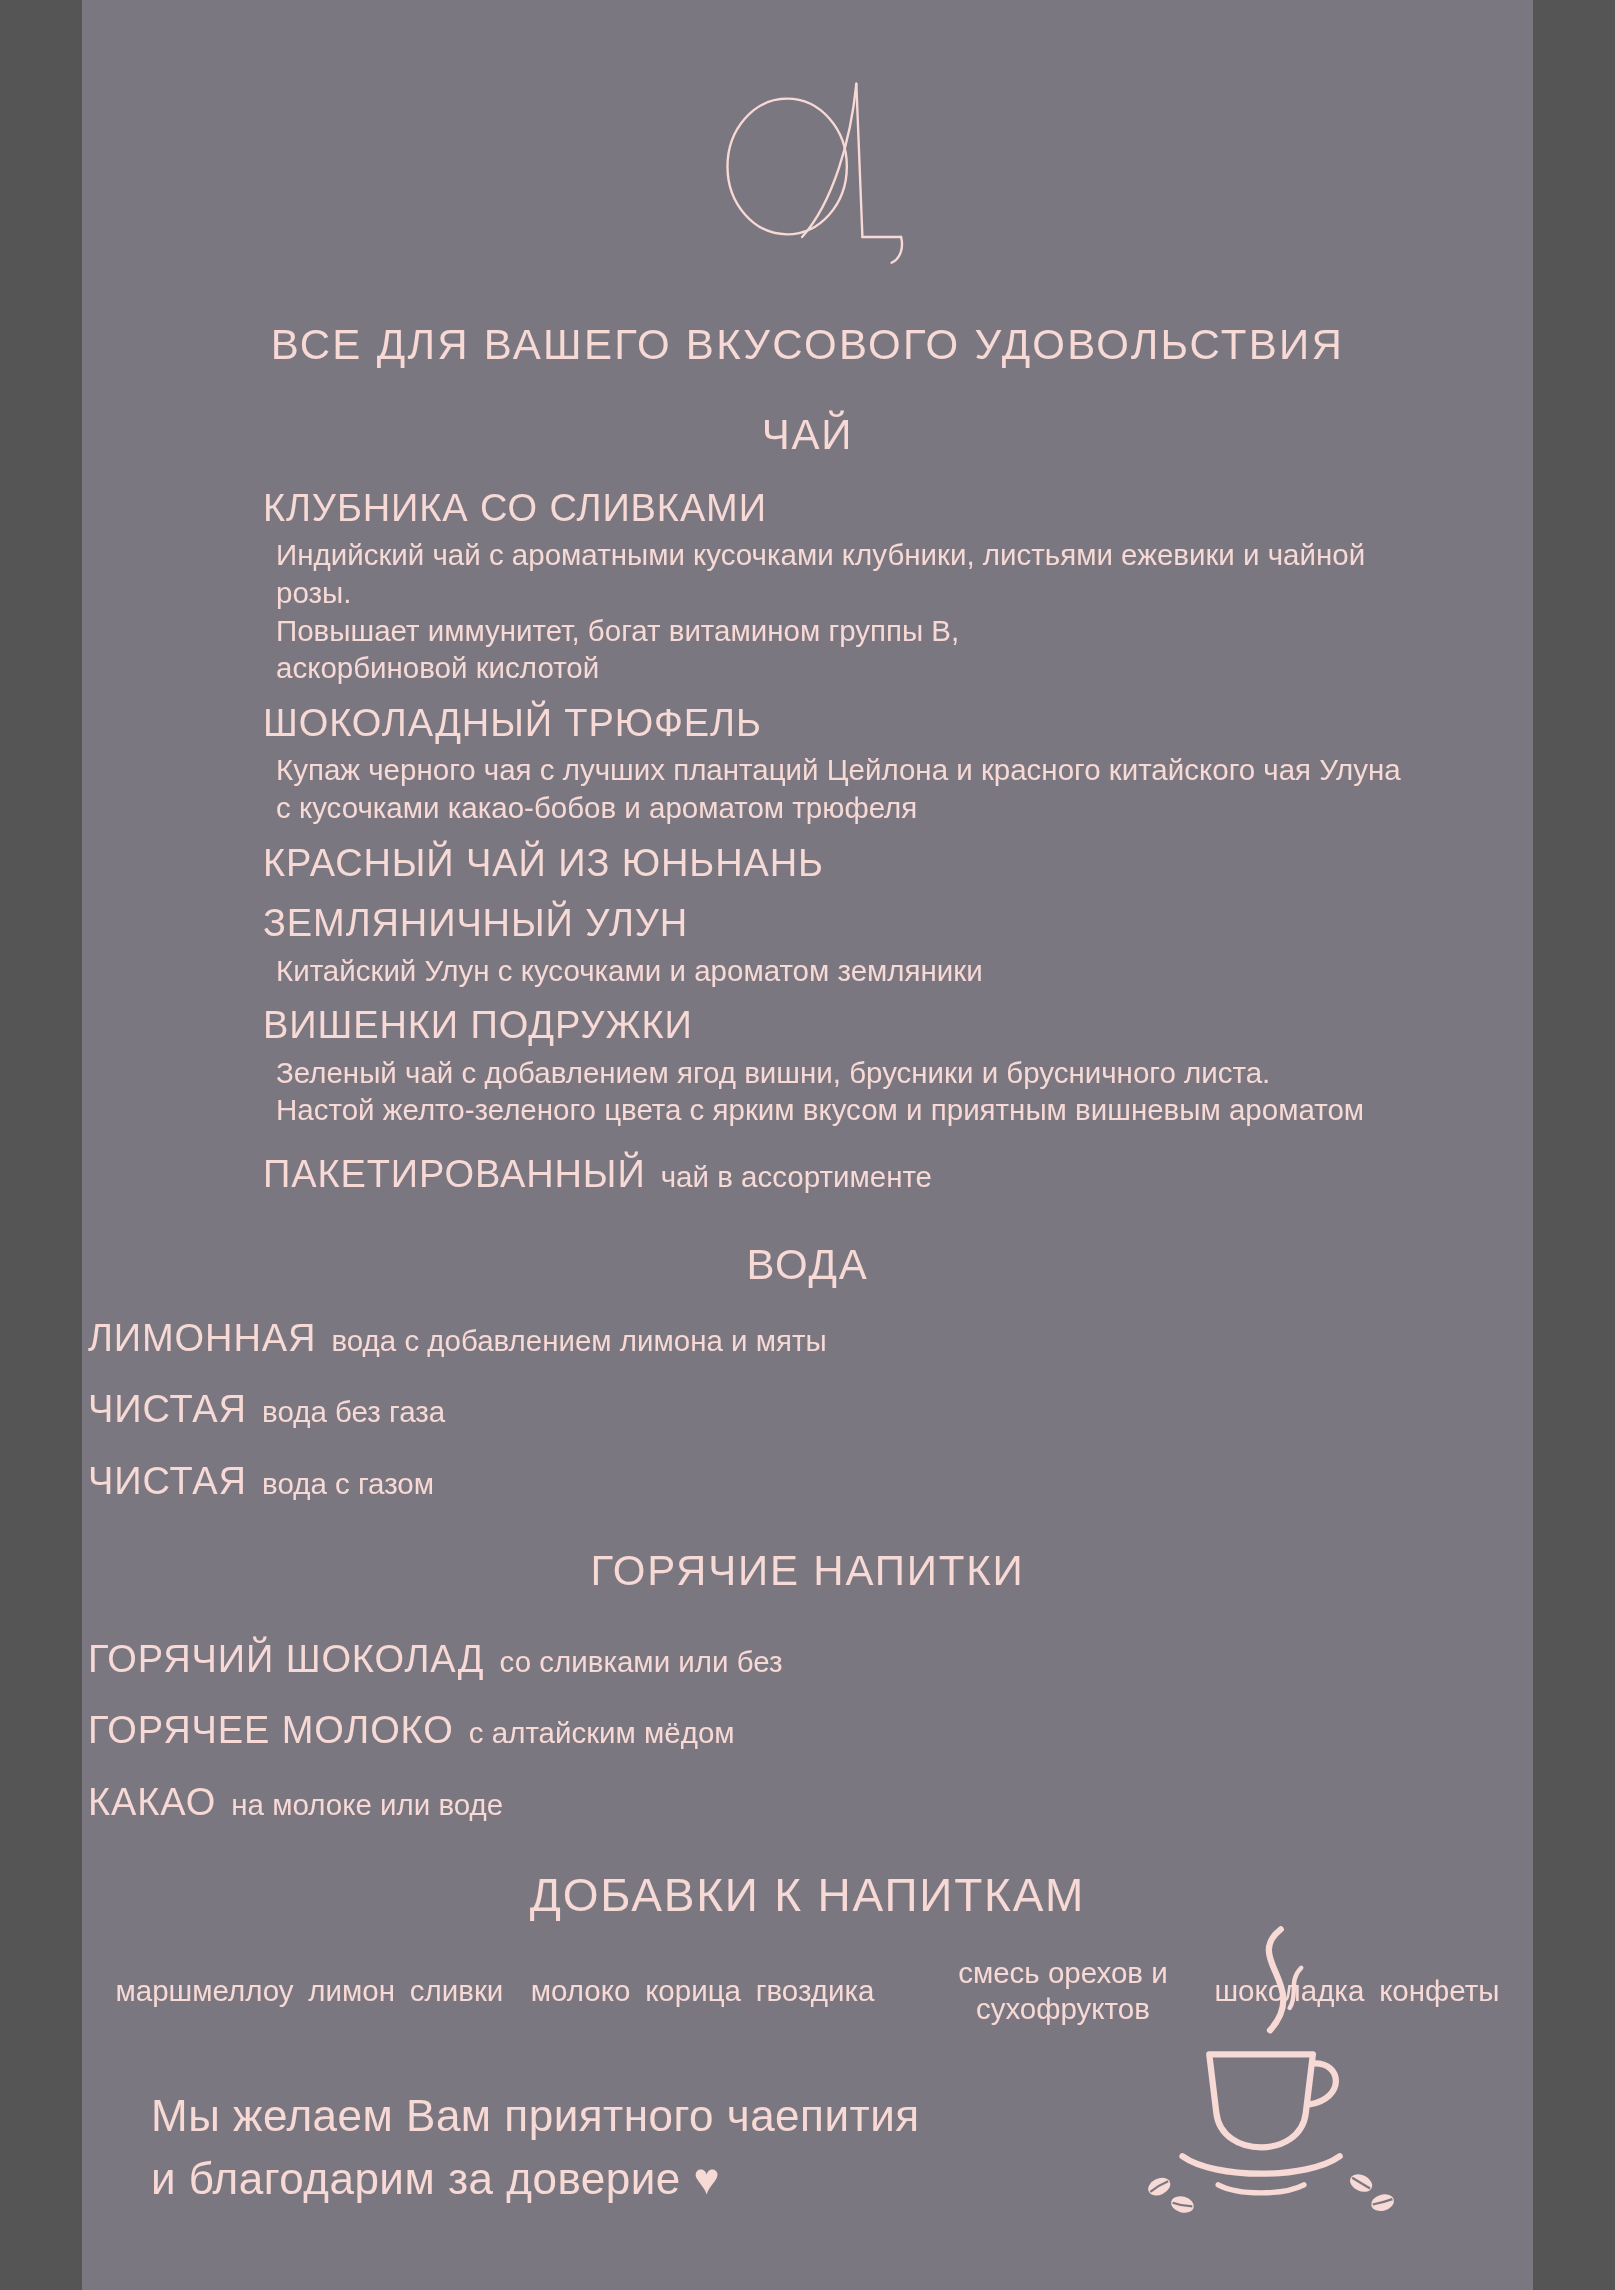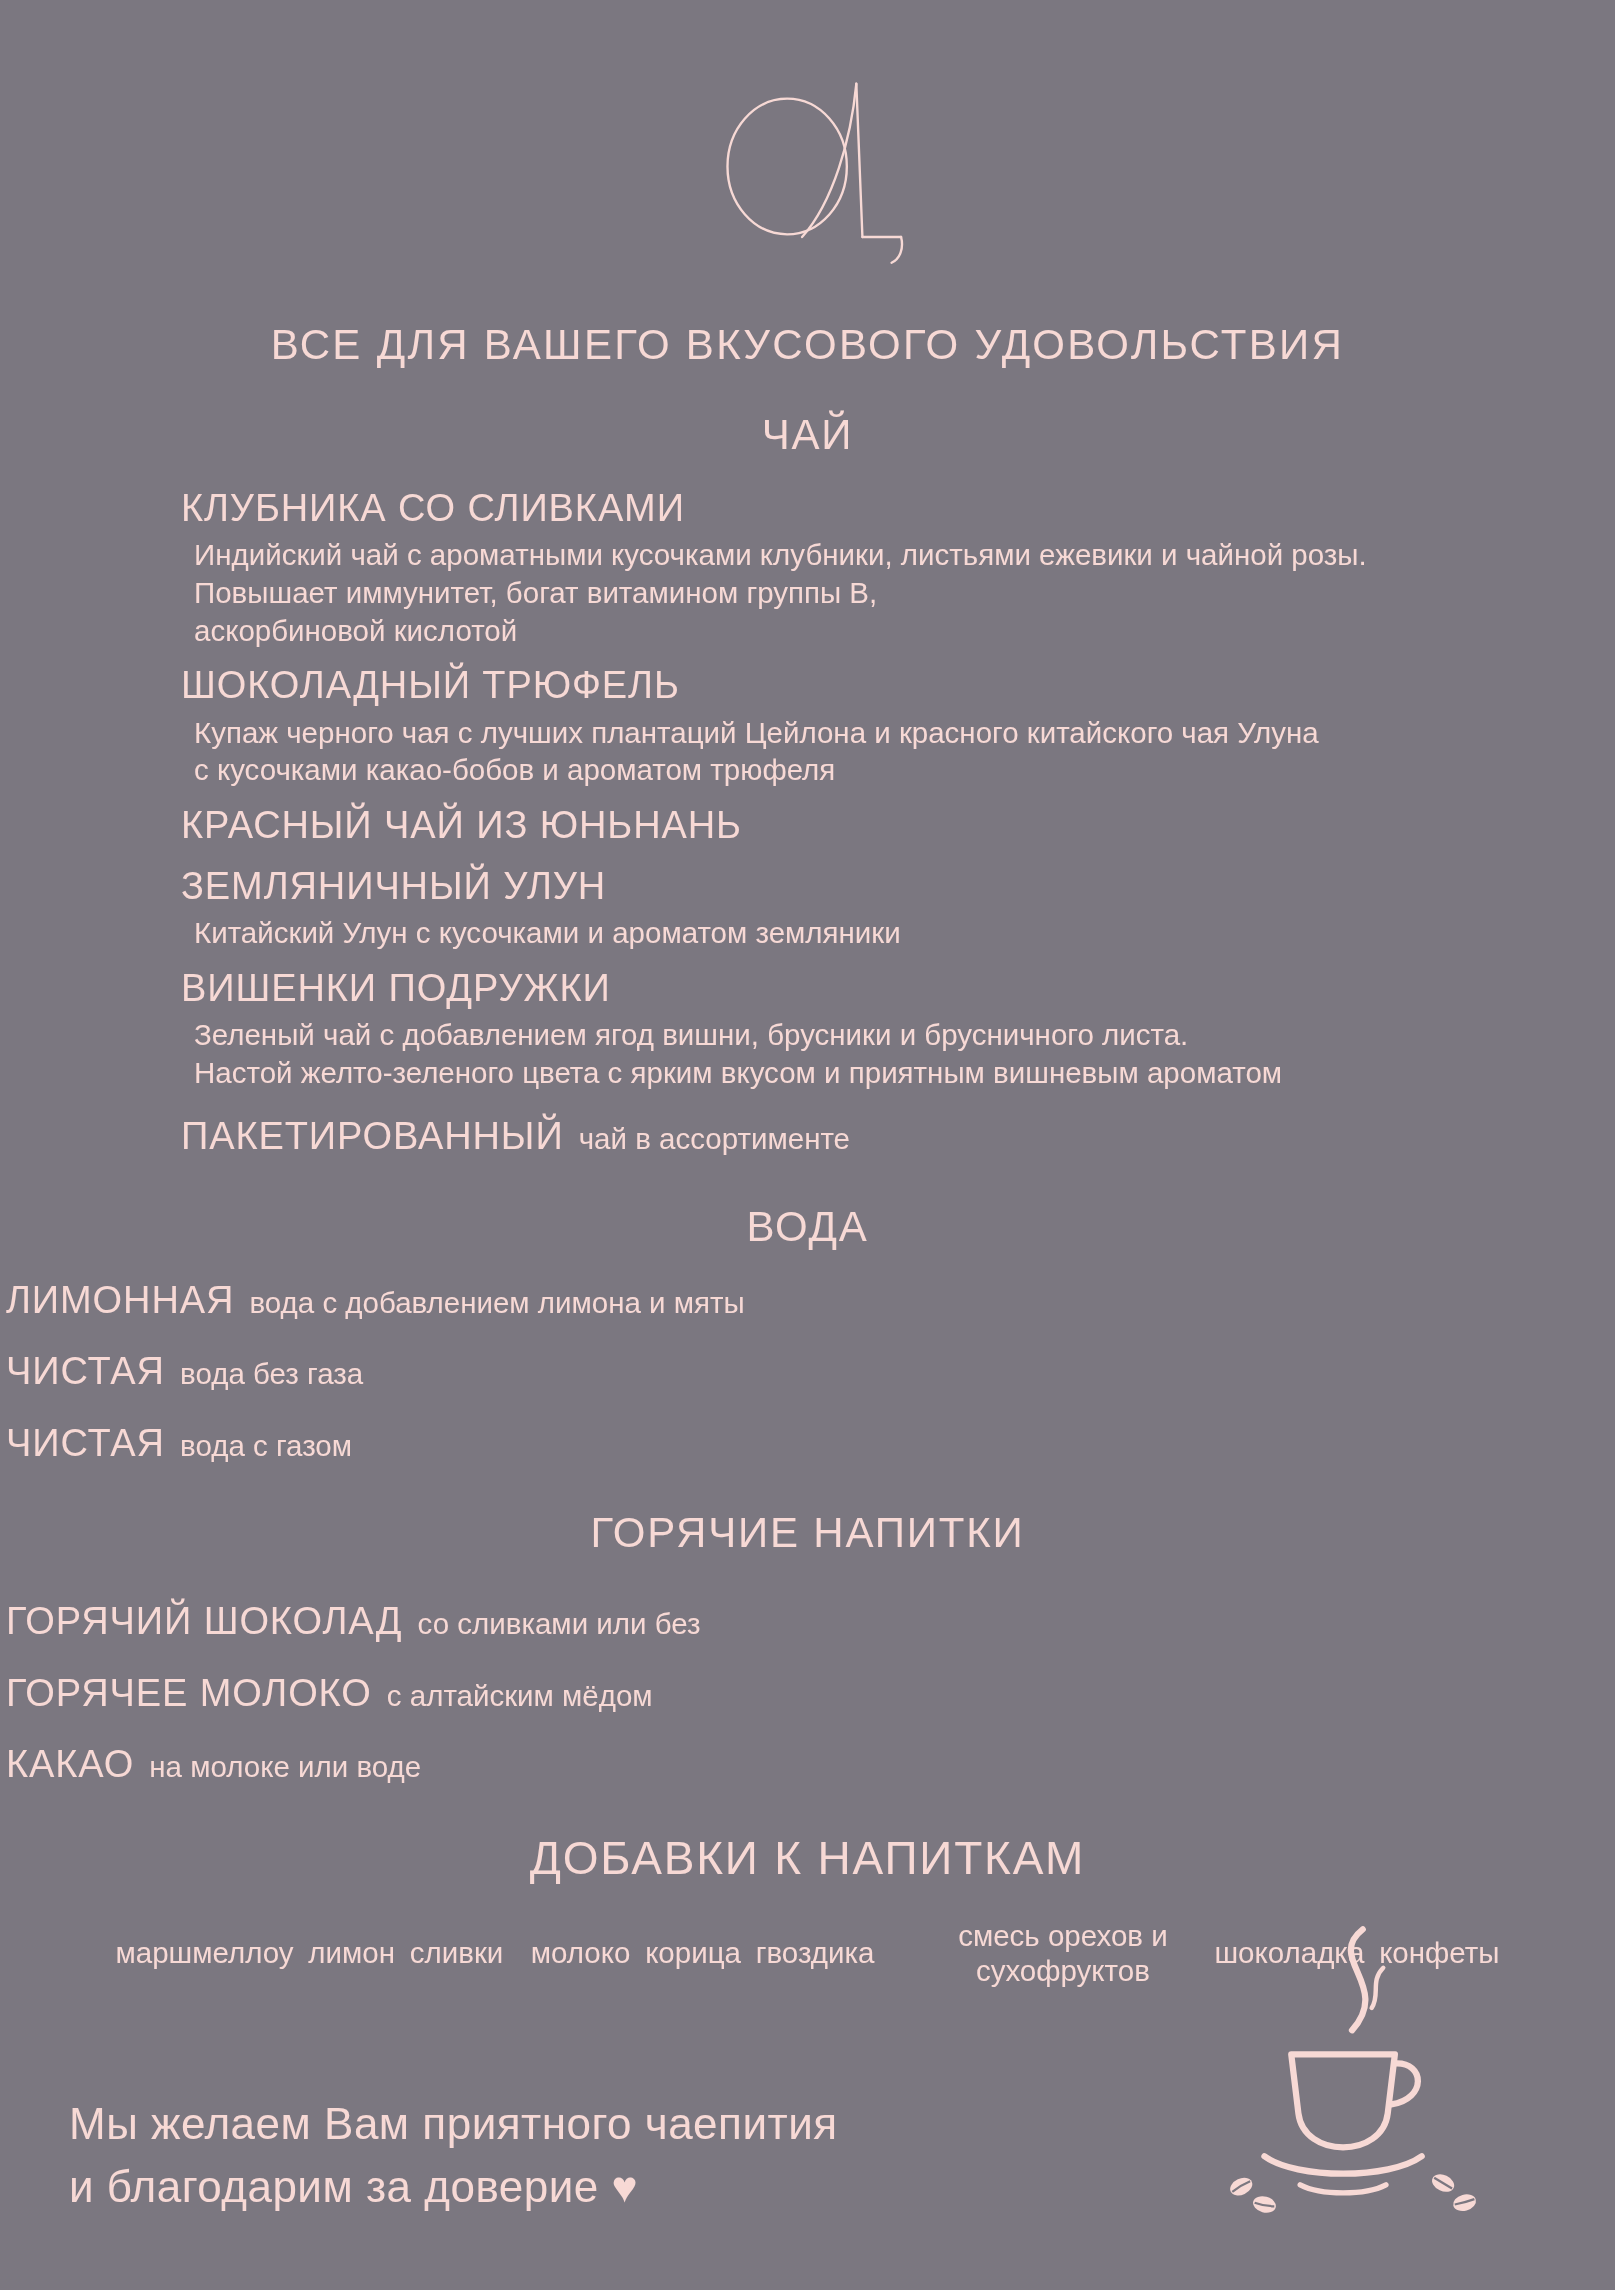--- a/index.html
+++ b/index.html
@@ -3,21 +3,21 @@
 <meta charset="utf-8">
 <style>
   :root {
     --background: #7b7780;
     --accent: #f7d9d5;
   }
   * { margin: 0; padding: 0; box-sizing: border-box; }
   body { background: #555; font-family: "Liberation Sans", sans-serif; }
   .page {
     position: relative;
-    width: 1615px;
+    width: 1451px;
     height: 2291px;
     margin: 0 auto;
     background: var(--background);
     color: var(--accent);
     overflow: hidden;
   }
   .brand {
     display: flex;
     justify-content: center;
     padding-top: 51px;
@@ -73,21 +73,21 @@
     gap: 14.8px;
   }
   .additive-item {
     font-size: 29.5px;
     line-height: 1.2;
     text-align: center;
   }
   .footer {
     position: absolute;
     left: 69px;
-    bottom: 73px;
+    bottom: 81px;
     font-size: 44px;
     letter-spacing: 0.5px;
     line-height: 1.42;
   }
   .cup {
     position: absolute;
     right: 129px;
     bottom: 65px;
   }
   .cup svg { color: var(--accent); }

